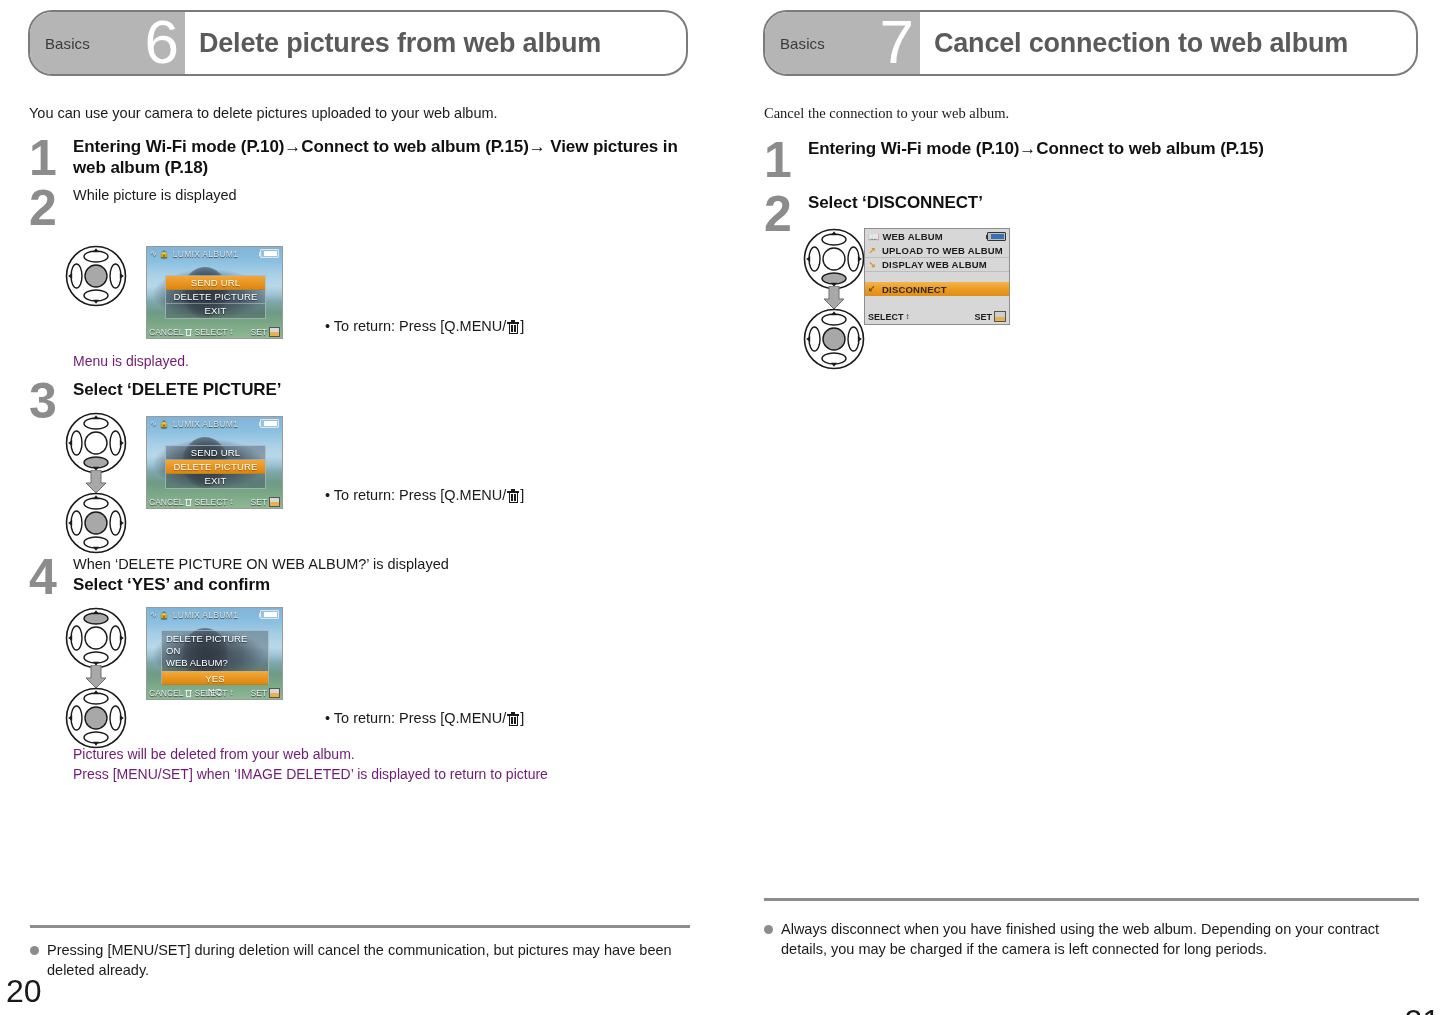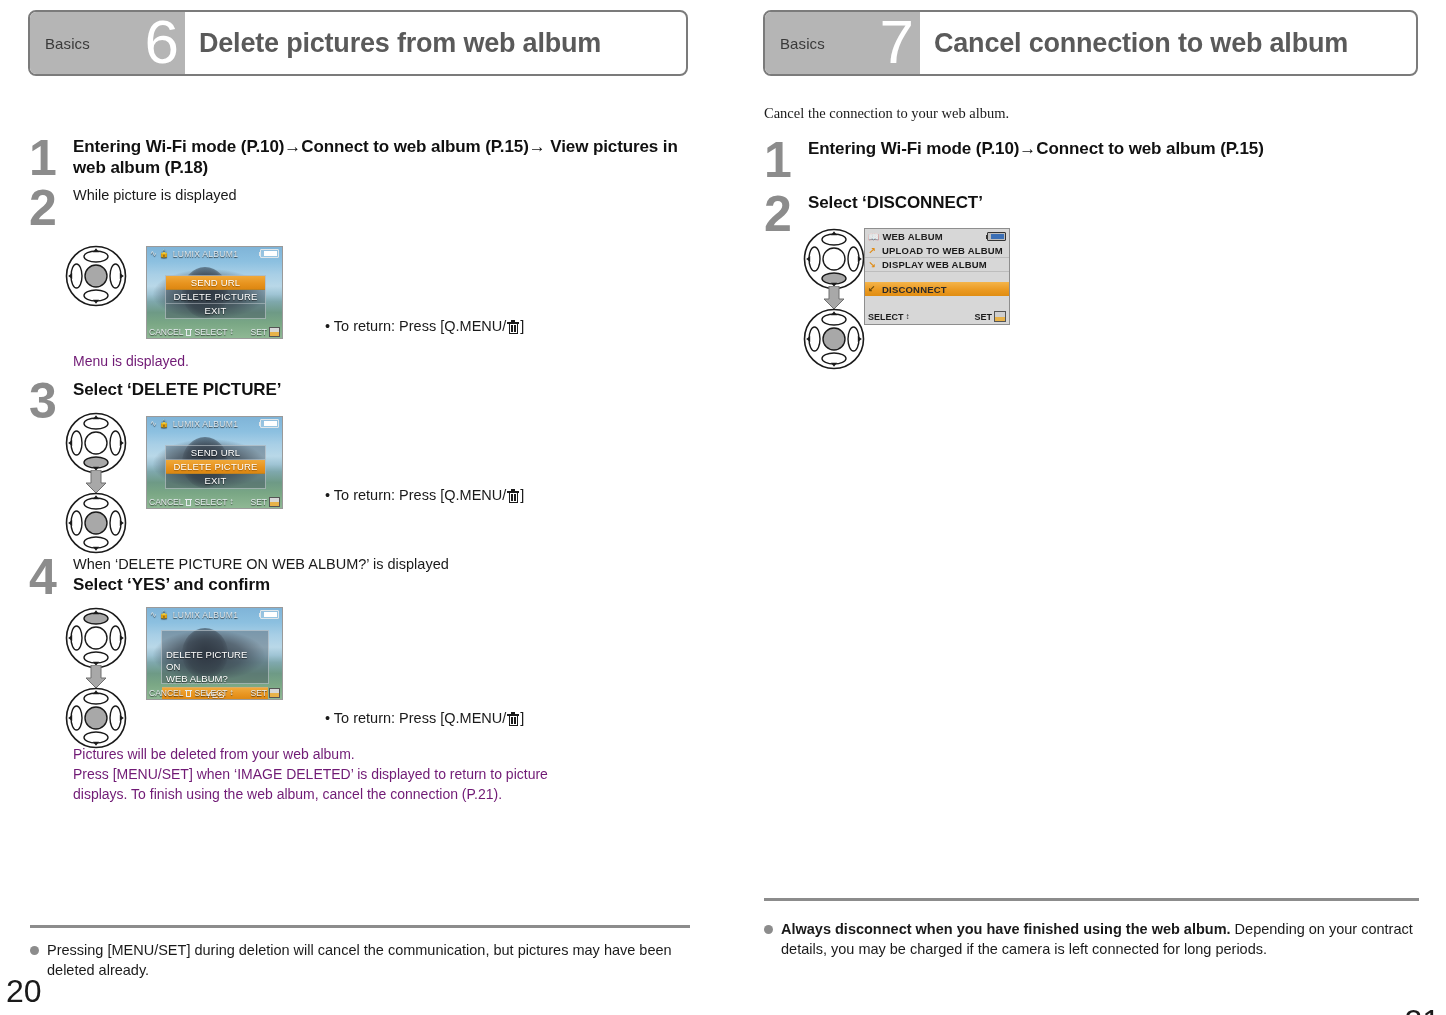--- a/index.html
+++ b/index.html
@@ -10,21 +10,21 @@
     -webkit-font-smoothing:antialiased;
   }
   .page{position:absolute;top:0;height:1015px;}
   .page-left{left:0;width:723px;}
   .page-right{left:723px;width:723px;}
 
   
   .banner{
     position:absolute;
     border:2px solid #7b7b7b;
-    border-radius:8px;
+    border-radius:24px;
     background:#ffffff;
     box-sizing:border-box;
     overflow:hidden;
     display:flex;
     align-items:stretch;
   }
   .banner-left{
     background:#b5b5b5;
     width:155px;
     flex:0 0 155px;
@@ -289,39 +289,40 @@
   }
   .bullet-note{
     position:absolute;
     font-size:14.5px;line-height:19.5px;color:#1a1a1a;
   }
   .bullet-dot{
     position:absolute;left:0;top:5px;
     width:9px;height:9px;border-radius:50%;background:#8c8c8c;
   }
   .bullet-text{margin-left:17px;display:block;}
-  .b-strong{font-weight:bold;}
+  .b-strong{font-weight:normal;}
   .pagenum{
     position:absolute;
     font-size:32px;line-height:32px;color:#1a1a1a;
   }
 </style>
 </head>
 <body>
 
 <div class="page page-left">
 
   <div class="banner" style="left:28px;top:10px;width:660px;height:66px;">
     <div class="banner-left">
       <span class="banner-cat">Basics</span>
       <span class="banner-num">6</span>
     </div>
     <div class="banner-title">Delete pictures from web album</div>
   </div>
 
+  <div class="intro" style="left:29px;top:104px;width:660px;">You can use your camera to delete pictures uploaded to your web album.</div>
 
   <div class="step" style="left:29px;top:136px;width:660px;">
     <div class="step-num">1</div>
     <div class="step-body">
       <div class="step-main" style="width:610px;">Entering Wi-Fi mode (P.10)→Connect to web album (P.15)→ View pictures in web album (P.18)</div>
     </div>
   </div>
 
   <div class="step" style="left:29px;top:186px;width:660px;">
     <div class="step-num">2</div>
@@ -512,21 +513,21 @@
     <div class="lcd-photo"></div>
     <div class="lcd-topbar">
       <span class="wifi">∿</span>
       <span class="lock">🔒</span>
       <span class="ttl">LUMIX ALBUM1</span>
       <span class="batt">
           <i></i>
         </span>
     </div>
     <div class="lcd-menubox" style="left:14px;top:22px;width:108px;height:54px;">
-      <div class="lcd-qtext" style="border-bottom:none;margin-top:16px;">
+      <div class="lcd-qtext" style="border-bottom:none;">
         <span>DELETE PICTURE ON</span><br>
         <span>WEB ALBUM?</span>
       </div>
       <div class="lcd-item sel" style="border-top:1px solid rgba(220,225,230,.4);">YES</div>
       <div class="lcd-item">NO</div>
     </div>
     <div class="lcd-bottombar">
       <span class="seg">
         <span>CANCEL</span>
         <span class="mini-trash">
@@ -545,21 +546,20 @@
       </span>
     </div>
   </div>
 
   <div class="return-note" style="left:325px;top:709px;">
     <span>• To return: Press [Q.MENU/</span><span class="trash-glyph"><span class="hdl"></span><span class="lid"></span><span class="can"></span><span class="b1"></span><span class="b2"></span></span><span>]</span>
   </div>
 
   <div class="note-line" style="left:73px;top:745px;">Pictures will be deleted from your web album.</div>
   <div class="note-line" style="left:73px;top:765px;">Press [MENU/SET] when ‘IMAGE DELETED’ is displayed to return to picture</div>
-  <div class="note-line" style="left:73px;top:785px;">displays. To finish using the web album, cancel the connection (P.21).</div>
 
   <div class="rule" style="left:30px;top:925px;width:660px;"></div>
   <div class="bullet-note" style="left:30px;top:941px;width:660px;">
     <span class="bullet-dot"></span>
     <span class="bullet-text">Pressing [MENU/SET] during deletion will cancel the communication, but pictures may have been deleted already.</span>
   </div>
   <div class="pagenum" style="left:6px;top:975px;">20</div>
 </div>
 
 <div class="page page-right">

